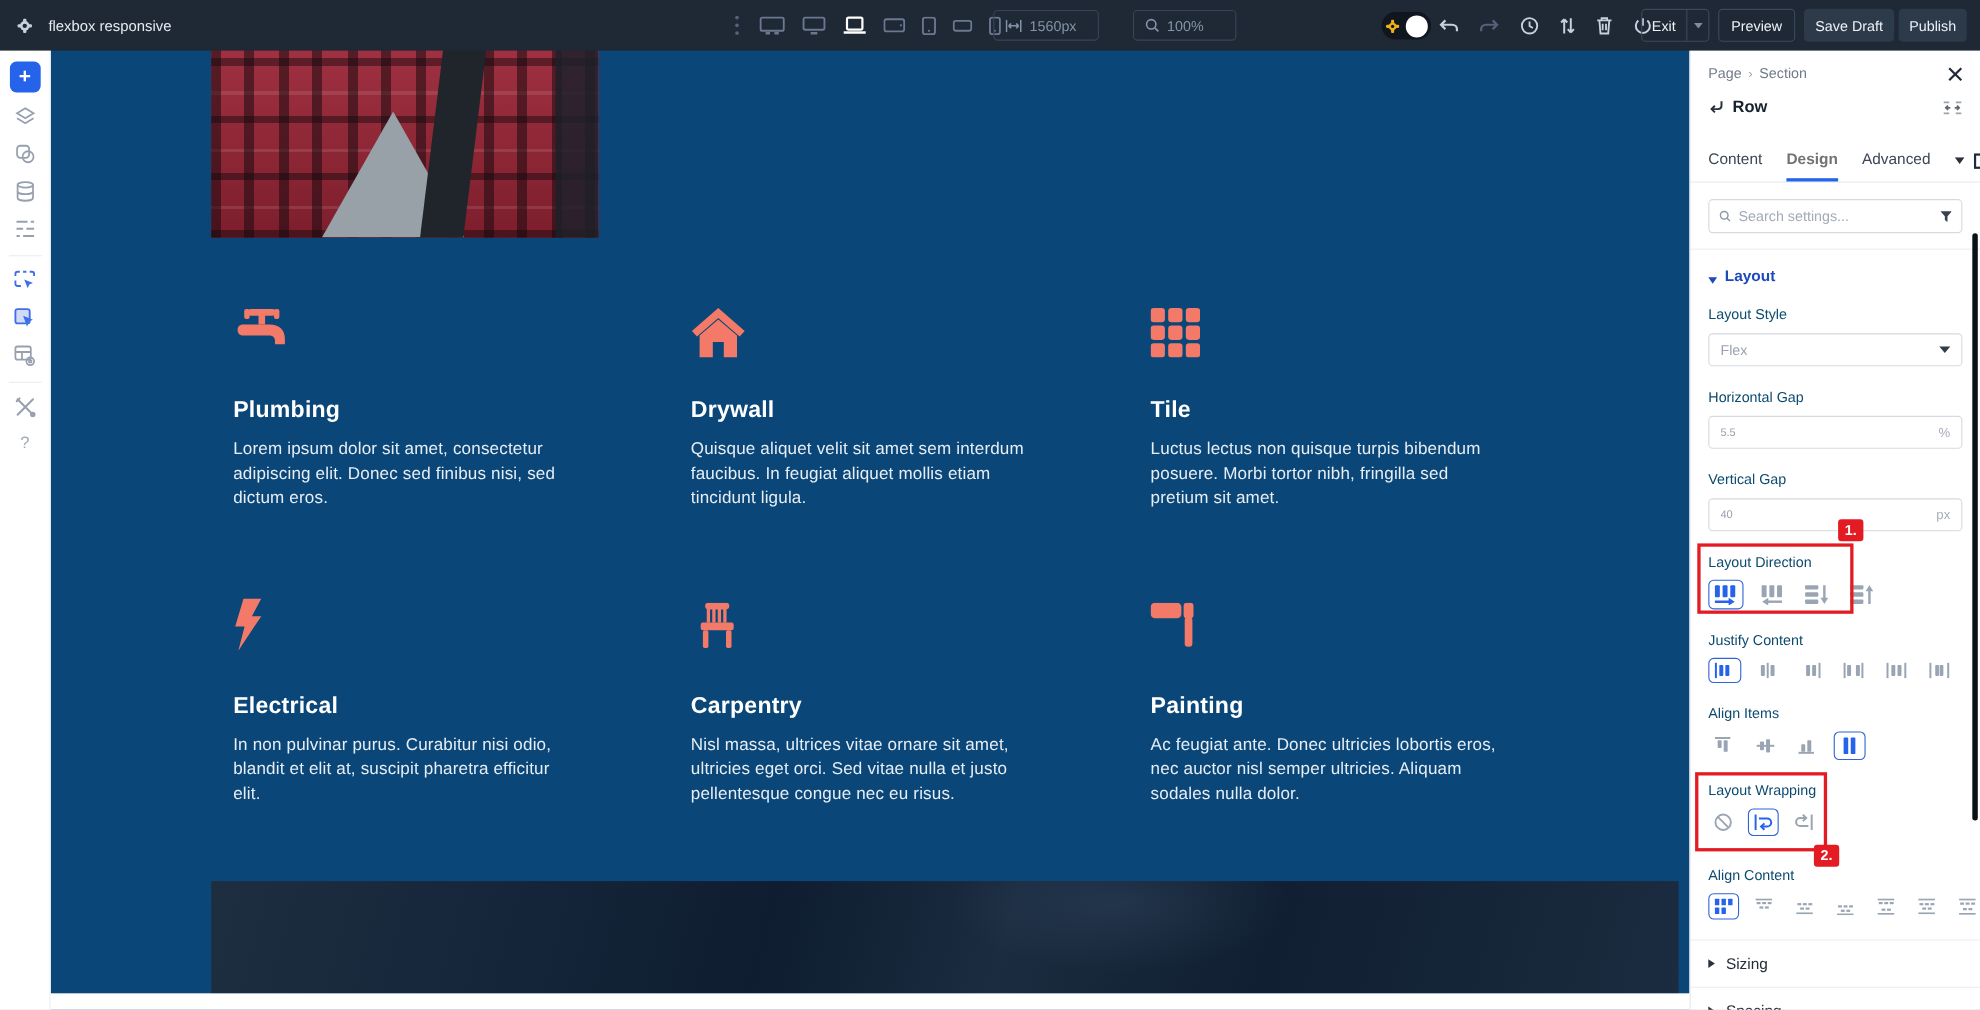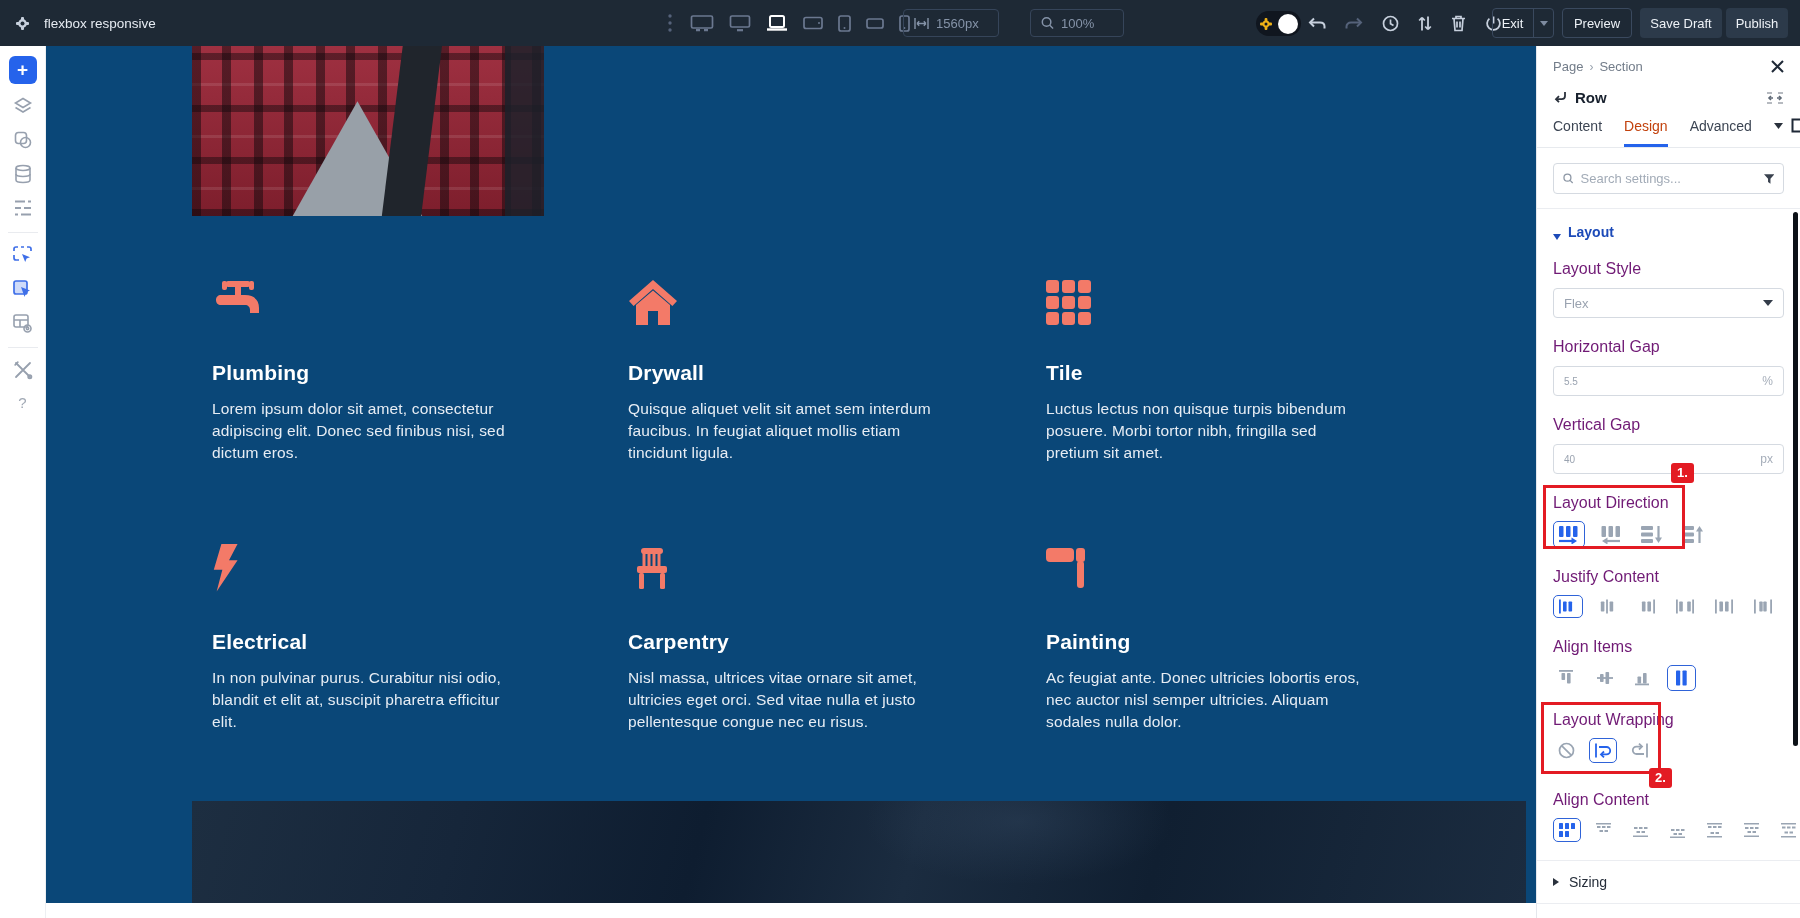--- a/index.html
+++ b/index.html
@@ -49,39 +49,39 @@
       linear-gradient(105deg,#1d2e41 0%,#16263a 20%,#0e1d30 38%,#1b2c40 54%,#101f31 72%,#1b2c40 100%)}
   .card{position:absolute;width:316px;color:#fff;cursor:pointer}
   .card .ic{height:50px;display:flex;align-items:flex-end;color:#f37a68}
   .card h3{margin:36px 0 13px;font-size:21px;font-weight:700;letter-spacing:.2px}
   .card p{font-size:15.5px;line-height:1.42;color:#e7edf4;letter-spacing:.15px}
   .c1{left:166px;top:244px}.c2{left:582px;top:244px}.c3{left:1000px;top:244px}
   .c4{left:166px;top:513px}.c5{left:582px;top:513px}.c6{left:1000px;top:513px}
 
   
   .panel{position:absolute;right:0;top:46px;width:264px;bottom:0;background:#fff;border-left:1px solid #e4e7ec;padding:0 16px;z-index:15}
-  .crumbs{display:flex;align-items:center;gap:6px;margin-top:13px;font-size:13px;color:#727c89}
+  .crumbs{display:flex;align-items:flex-end;gap:6px;margin-top:13px;font-size:13px;color:#727c89}
   .crumbs .sep{color:#9aa3af;font-size:12px}
   .close-x{margin-left:auto;color:#1f2937;cursor:pointer;display:flex}
   .elem-row{display:flex;align-items:center;gap:8px;margin-top:15px;color:#18212e}
   .elem-row .lbl{font-size:15px;font-weight:700}
   .elem-row .fit{margin-left:auto;color:#5d6774;cursor:pointer;display:flex}
-  .tabs{display:flex;align-items:flex-start;gap:22px;margin:12px -16px 0;padding:0 16px;border-bottom:1px solid #e7eaee}
+  .tabs{display:flex;align-items:center;gap:22px;margin:30px -16px 0;padding:0 16px;border-bottom:1px solid #e7eaee}
   .tab{font-size:14px;color:#3c4553;padding-bottom:10px;cursor:pointer;border-bottom:3px solid transparent}
-  .tab.active{color:#c2410c;border-bottom-color:#2563eb;font-weight:400}
+  .tab.active{color:#737373;border-bottom-color:#2563eb;font-weight:700}
   .tabs .tail{margin-left:auto;display:flex;align-items:center;gap:8px;padding-bottom:9px}
   .search{margin-top:15px;height:31px;border:1px solid #d5dae1;border-radius:4px;display:flex;align-items:center;gap:7px;padding:0 9px;color:#9aa3b0}
   .search input{flex:1;border:0;outline:0;font-size:13px;color:#5b6572;font-family:inherit}
   .search input::placeholder{color:#a2abb7}
   .hr{height:1px;background:#ebedf1;margin:14px -16px 0}
   .sec-head{display:flex;align-items:flex-end;gap:7px;margin-top:15px;cursor:pointer}
   .sec-head .t{font-size:14px;font-weight:700;color:#1c4ab8}
   .tri-down{width:0;height:0;border-left:4.5px solid transparent;border-right:4.5px solid transparent;border-top:6px solid #1c4ab8}
   .tri-right{width:0;height:0;border-top:4.5px solid transparent;border-bottom:4.5px solid transparent;border-left:6px solid #2a313c}
-  .f-label{margin-top:20px;font-size:16px;color:#701a75}
+  .f-label{margin-top:20px;font-size:13px;color:#0c4a6e}
   .f-input{margin-top:10px;height:30px;border:1px solid #d5dae1;border-radius:4px;display:flex;align-items:center;padding:0 10px;color:#9aa3b0;font-size:13px}
   .f-input input{flex:1;border:0;outline:0;font-size:10px;color:#9aa3b0;font-family:inherit;min-width:0}
   .f-input .unit{color:#a6aeba;font-size:12px}
   .sel-caret{width:0;height:0;border-left:5px solid transparent;border-right:5px solid transparent;border-top:6px solid #333c49}
   .group{position:relative;margin-top:0}
   .optrow{display:flex;align-items:center;gap:9px;margin-top:9px}
   .opt{display:flex;align-items:center;justify-content:center;padding:3px 4px;border:1.5px solid transparent;border-radius:5px;color:#9aa5b3;cursor:pointer}
   .opt.active{color:#2563eb;border-color:#2f63d8}
   .anno-box{position:absolute;border:3px solid #e31b23;pointer-events:none;z-index:4}
   .anno-badge{position:absolute;background:#e31b23;color:#fff;font-size:13px;font-weight:700;padding:2px 6px 3px;border-radius:3px;z-index:5}

